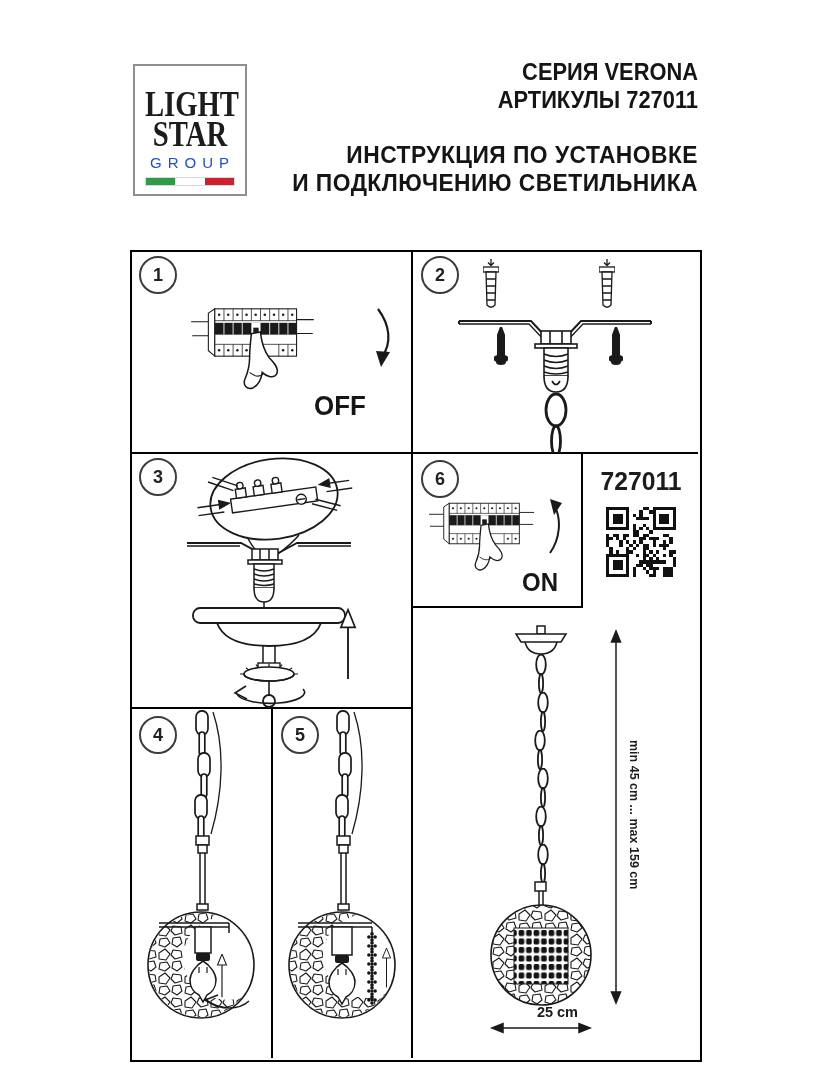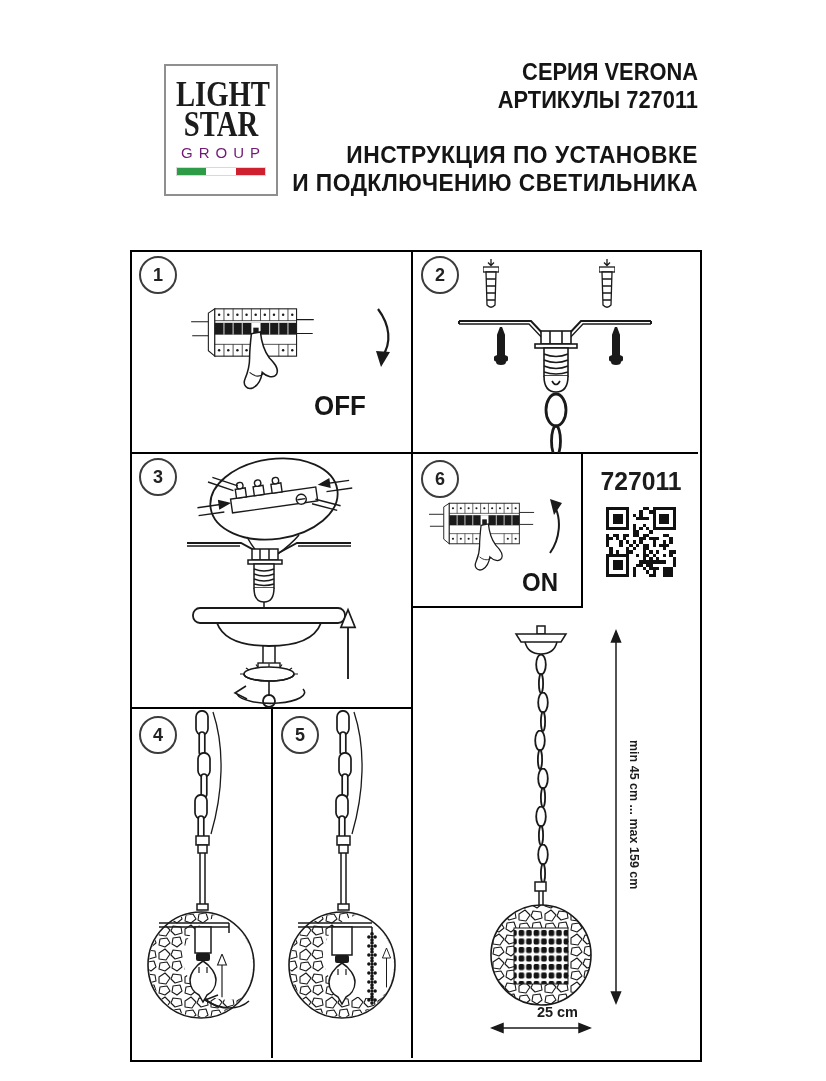--- a/index.html
+++ b/index.html
@@ -3,24 +3,24 @@
 <meta charset="utf-8">
 <style>
   html,body{margin:0;padding:0;}
   body{
     width:826px;height:1081px;position:relative;background:#fff;
     font-family:"Liberation Sans", sans-serif;color:#111;overflow:hidden;
   }
   .abs{position:absolute;}
   
   .logo-box{left:133px;top:64px;width:114px;height:132px;border:2px solid #8f8f8f;
-    text-align:center;padding-top:14px;box-sizing:border-box;background:#fff;margin-left:31px;}
+    text-align:center;padding-top:24px;box-sizing:border-box;background:#fff;}
   .logo-word{font-family:"Liberation Serif", serif;font-weight:bold;font-size:35px;
     line-height:0.86;letter-spacing:0px;color:#1c1c1c;transform:scaleX(0.82);transform-origin:50% 50%;}
-  .logo-group{font-size:15px;letter-spacing:6px;color:#701a75;margin-top:4px;margin-left:5px;}
+  .logo-group{font-size:15px;letter-spacing:6px;color:#1d4ed8;margin-top:4px;margin-left:5px;}
   .flag{width:88px;height:7px;margin:7px auto 0;display:flex;outline:1px solid #d9d9d9;}
   .flag span{flex:1;height:100%;display:block;}
   .hline{position:absolute;left:198px;width:500px;text-align:right;font-weight:bold;color:#151515;
     transform:scaleX(0.95);transform-origin:100% 50%;white-space:nowrap;}
   .h-small{font-size:23px;}
   .h-big{font-size:24px;letter-spacing:0.5px;}
   
   .gline{position:absolute;background:#000;}
   #grid-outer{left:130px;top:250px;width:568px;height:808px;border:2px solid #000;background:transparent;}
   

